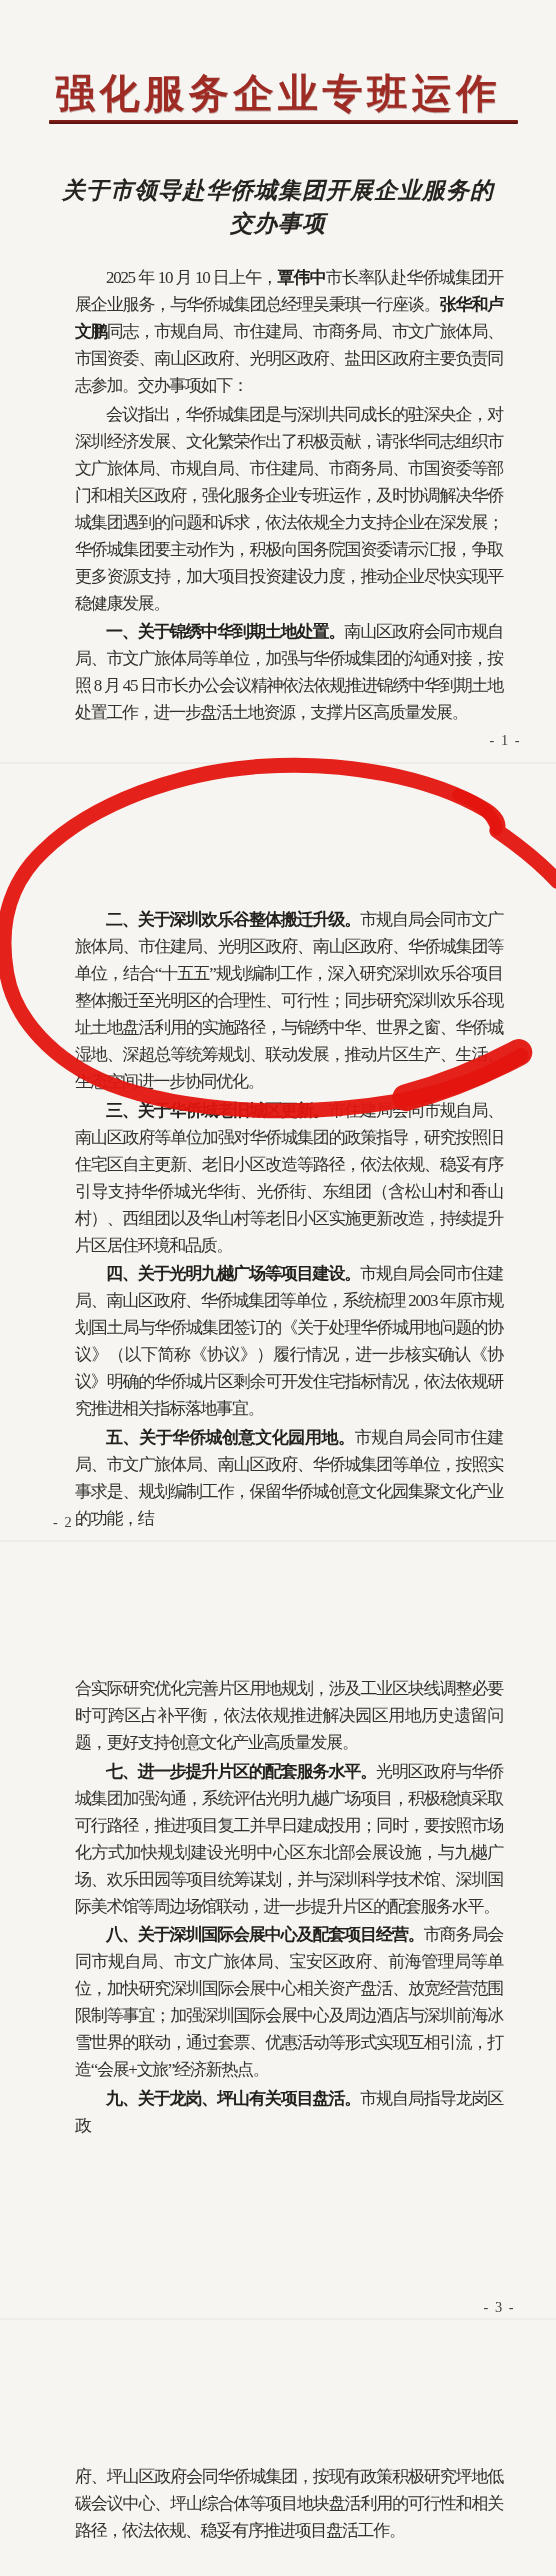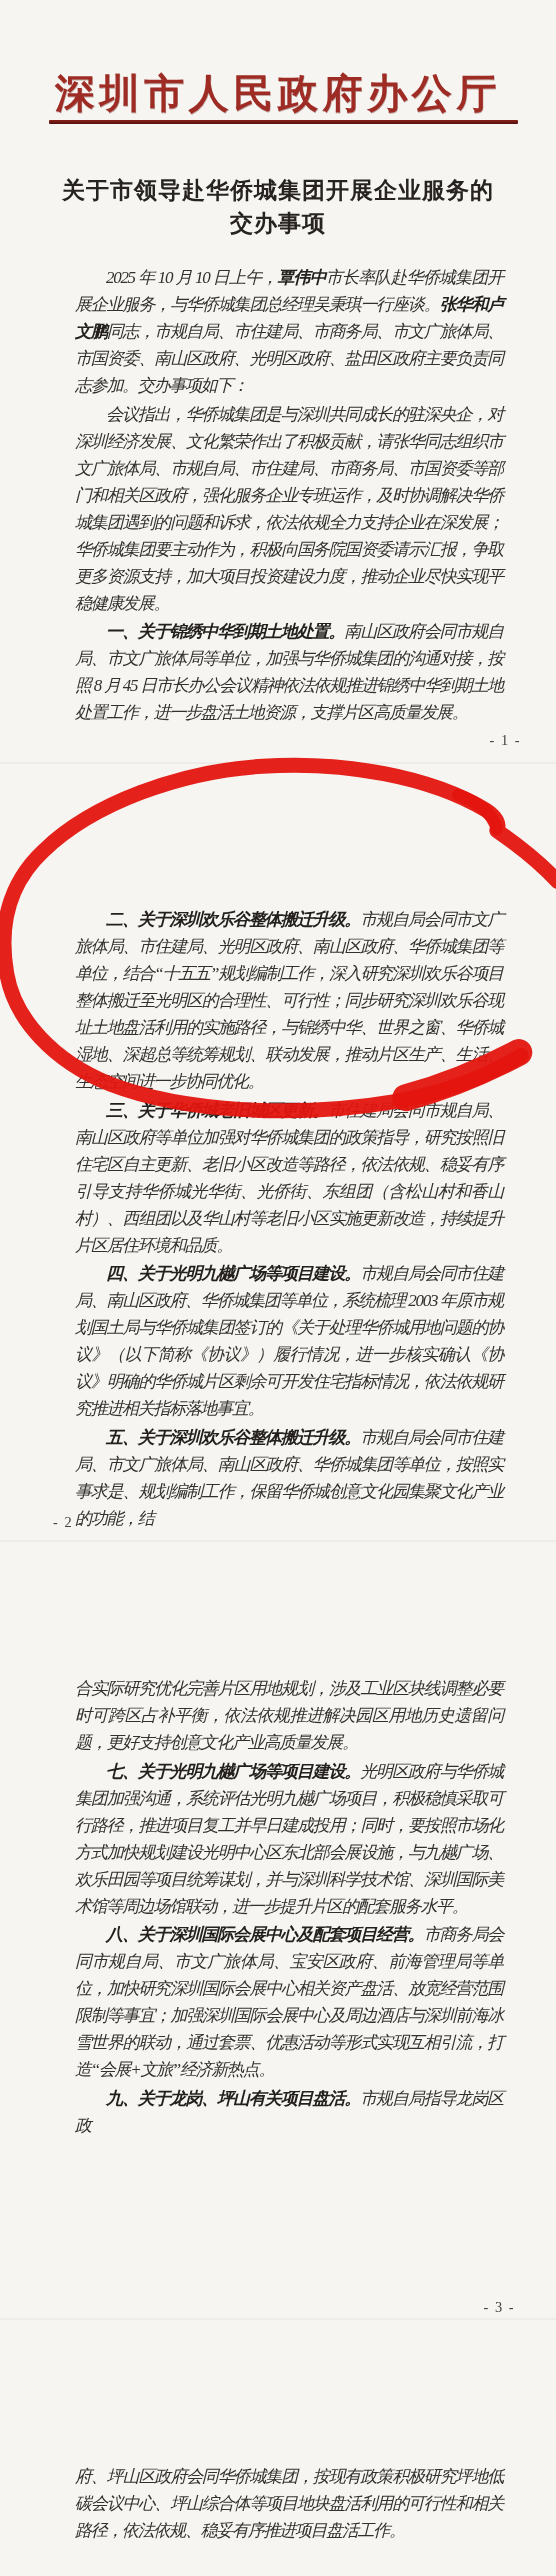--- a/index.html
+++ b/index.html
@@ -13,25 +13,25 @@
   
   .agency{
     position:absolute;top:66px;left:0;width:556px;text-align:center;
     font-size:40px;font-weight:bold;color:#9e2b24;letter-spacing:4.6px;
     text-shadow:0.5px 0.5px 0 rgba(90,20,15,0.35);white-space:nowrap;
   }
   .redrule{position:absolute;top:120px;left:49px;width:469px;height:4.1px;
     background:linear-gradient(#8a211b,#55100c);border-radius:1px;}
   .doc-title{
     position:absolute;top:174px;left:0;width:556px;text-align:center;
-    font-size:23px;font-weight:bold;color:#262320;line-height:33px;letter-spacing:1px;
+    font-size:23px;font-weight:bold;color:#262320;line-height:33px;letter-spacing:1px;font-style:italic;
   }
   
   .page-body{position:absolute;left:75px;width:428px;font-size:17px;
-    letter-spacing:-1.3px;line-height:27px;text-align:justify;font-style:italic;}
+    letter-spacing:-1.3px;line-height:27px;text-align:justify;}
   .page-body p{margin:0 0 1.5px 0;padding:0;}
   .page-body p.indent{text-indent:31px;}
   .bold{font-weight:bold;color:#23201d;}
   #p1-body{top:264px;}
   #p2-body{top:886px;margin-top:20px;}
   #p3-body{top:1675px;}
   #p4-body{top:2463px;}
   
   .pageno{position:absolute;font-size:14.4px;color:#413e3a;letter-spacing:1.5px;white-space:nowrap;}
   #pn1{top:732px;right:35px;}
@@ -42,42 +42,42 @@
 </style>
 </head>
 <body>
 
 <div id="canvas">
 
   <div class="seam" style="top:762px"></div>
   <div class="seam" style="top:1540px"></div>
   <div class="seam" style="top:2318px"></div>
 
-  <div class="agency">深圳市人民政府办公厅</div>
+  <div class="agency">强化服务企业专班运作</div>
   <div class="redrule"></div>
 
   <div class="doc-title">
     <div>关于市领导赴华侨城集团开展企业服务的</div>
     <div>交办事项</div>
   </div>
 
   <div id="p1-body" class="page-body">
       <p class="para indent"><span>2025 年 10 月 10 日上午，</span><span class="bold">覃伟中</span><span>市长率队赴华侨城集团开展企业服务，与华侨城集团总经理吴秉琪一行座谈。</span><span class="bold">张华和卢文鹏</span><span>同志，市规自局、市住建局、市商务局、市文广旅体局、市国资委、南山区政府、光明区政府、盐田区政府主要负责同志参加。交办事项如下：</span></p>
       <p class="para indent"><span>会议指出，华侨城集团是与深圳共同成长的驻深央企，对深圳经济发展、文化繁荣作出了积极贡献，请张华同志组织市文广旅体局、市规自局、市住建局、市商务局、市国资委等部门和相关区政府，强化服务企业专班运作，及时协调解决华侨城集团遇到的问题和诉求，依法依规全力支持企业在深发展；华侨城集团要主动作为，积极向国务院国资委请示汇报，争取更多资源支持，加大项目投资建设力度，推动企业尽快实现平稳健康发展。</span></p>
       <p class="para indent"><span class="bold">一、关于锦绣中华到期土地处置。</span><span>南山区政府会同市规自局、市文广旅体局等单位，加强与华侨城集团的沟通对接，按照 8 月 45 日市长办公会议精神依法依规推进锦绣中华到期土地处置工作，进一步盘活土地资源，支撑片区高质量发展。</span></p>
     </div>
   <div id="p2-body" class="page-body">
       <p class="para indent"><span class="bold">二、关于深圳欢乐谷整体搬迁升级。</span><span>市规自局会同市文广旅体局、市住建局、光明区政府、南山区政府、华侨城集团等单位，结合“十五五”规划编制工作，深入研究深圳欢乐谷项目整体搬迁至光明区的合理性、可行性；同步研究深圳欢乐谷现址土地盘活利用的实施路径，与锦绣中华、世界之窗、华侨城湿地、深超总等统筹规划、联动发展，推动片区生产、生活、生态空间进一步协同优化。</span></p>
       <p class="para indent"><span class="bold">三、关于华侨城老旧城区更新。</span><span>市住建局会同市规自局、南山区政府等单位加强对华侨城集团的政策指导，研究按照旧住宅区自主更新、老旧小区改造等路径，依法依规、稳妥有序引导支持华侨城光华街、光侨街、东组团（含松山村和香山村）、西组团以及华山村等老旧小区实施更新改造，持续提升片区居住环境和品质。</span></p>
       <p class="para indent"><span class="bold">四、关于光明九樾广场等项目建设。</span><span>市规自局会同市住建局、南山区政府、华侨城集团等单位，系统梳理 2003 年原市规划国土局与华侨城集团签订的《关于处理华侨城用地问题的协议》（以下简称《协议》）履行情况，进一步核实确认《协议》明确的华侨城片区剩余可开发住宅指标情况，依法依规研究推进相关指标落地事宜。</span></p>
-      <p class="para indent"><span class="bold">五、关于深圳欢乐谷整体搬迁升级。</span><span>市规自局会同市住建局、市文广旅体局、南山区政府、华侨城集团等单位，按照实事求是、规划编制工作，保留华侨城创意文化园集聚文化产业的功能，结</span></p>
+      <p class="para indent"><span class="bold">五、关于华侨城创意文化园用地。</span><span>市规自局会同市住建局、市文广旅体局、南山区政府、华侨城集团等单位，按照实事求是、规划编制工作，保留华侨城创意文化园集聚文化产业的功能，结</span></p>
     </div>
   <div id="p3-body" class="page-body">
       <p class="para"><span>合实际研究优化完善片区用地规划，涉及工业区块线调整必要时可跨区占补平衡，依法依规推进解决园区用地历史遗留问题，更好支持创意文化产业高质量发展。</span></p>
-      <p class="para indent"><span class="bold">七、关于光明九樾广场等项目建设。</span><span>光明区政府与华侨城集团加强沟通，系统评估光明九樾广场项目，积极稳慎采取可行路径，推进项目复工并早日建成投用；同时，要按照市场化方式加快规划建设光明中心区东北部会展设施，与九樾广场、欢乐田园等项目统筹谋划，并与深圳科学技术馆、深圳国际美术馆等周边场馆联动，进一步提升片区的配套服务水平。</span></p>
+      <p class="para indent"><span class="bold">七、进一步提升片区的配套服务水平。</span><span>光明区政府与华侨城集团加强沟通，系统评估光明九樾广场项目，积极稳慎采取可行路径，推进项目复工并早日建成投用；同时，要按照市场化方式加快规划建设光明中心区东北部会展设施，与九樾广场、欢乐田园等项目统筹谋划，并与深圳科学技术馆、深圳国际美术馆等周边场馆联动，进一步提升片区的配套服务水平。</span></p>
       <p class="para indent"><span class="bold">八、关于深圳国际会展中心及配套项目经营。</span><span>市商务局会同市规自局、市文广旅体局、宝安区政府、前海管理局等单位，加快研究深圳国际会展中心相关资产盘活、放宽经营范围限制等事宜；加强深圳国际会展中心及周边酒店与深圳前海冰雪世界的联动，通过套票、优惠活动等形式实现互相引流，打造“会展+文旅”经济新热点。</span></p>
       <p class="para indent"><span class="bold">九、关于龙岗、坪山有关项目盘活。</span><span>市规自局指导龙岗区政</span></p>
     </div>
   <div id="p4-body" class="page-body">
       <p class="para"><span>府、坪山区政府会同华侨城集团，按现有政策积极研究坪地低碳会议中心、坪山综合体等项目地块盘活利用的可行性和相关路径，依法依规、稳妥有序推进项目盘活工作。</span></p>
     </div>
 
   <div id="pn1" class="pageno">- 1 -</div>
   <div id="pn2" class="pageno">- 2 -</div>
   <div id="pn3" class="pageno">- 3 -</div>

